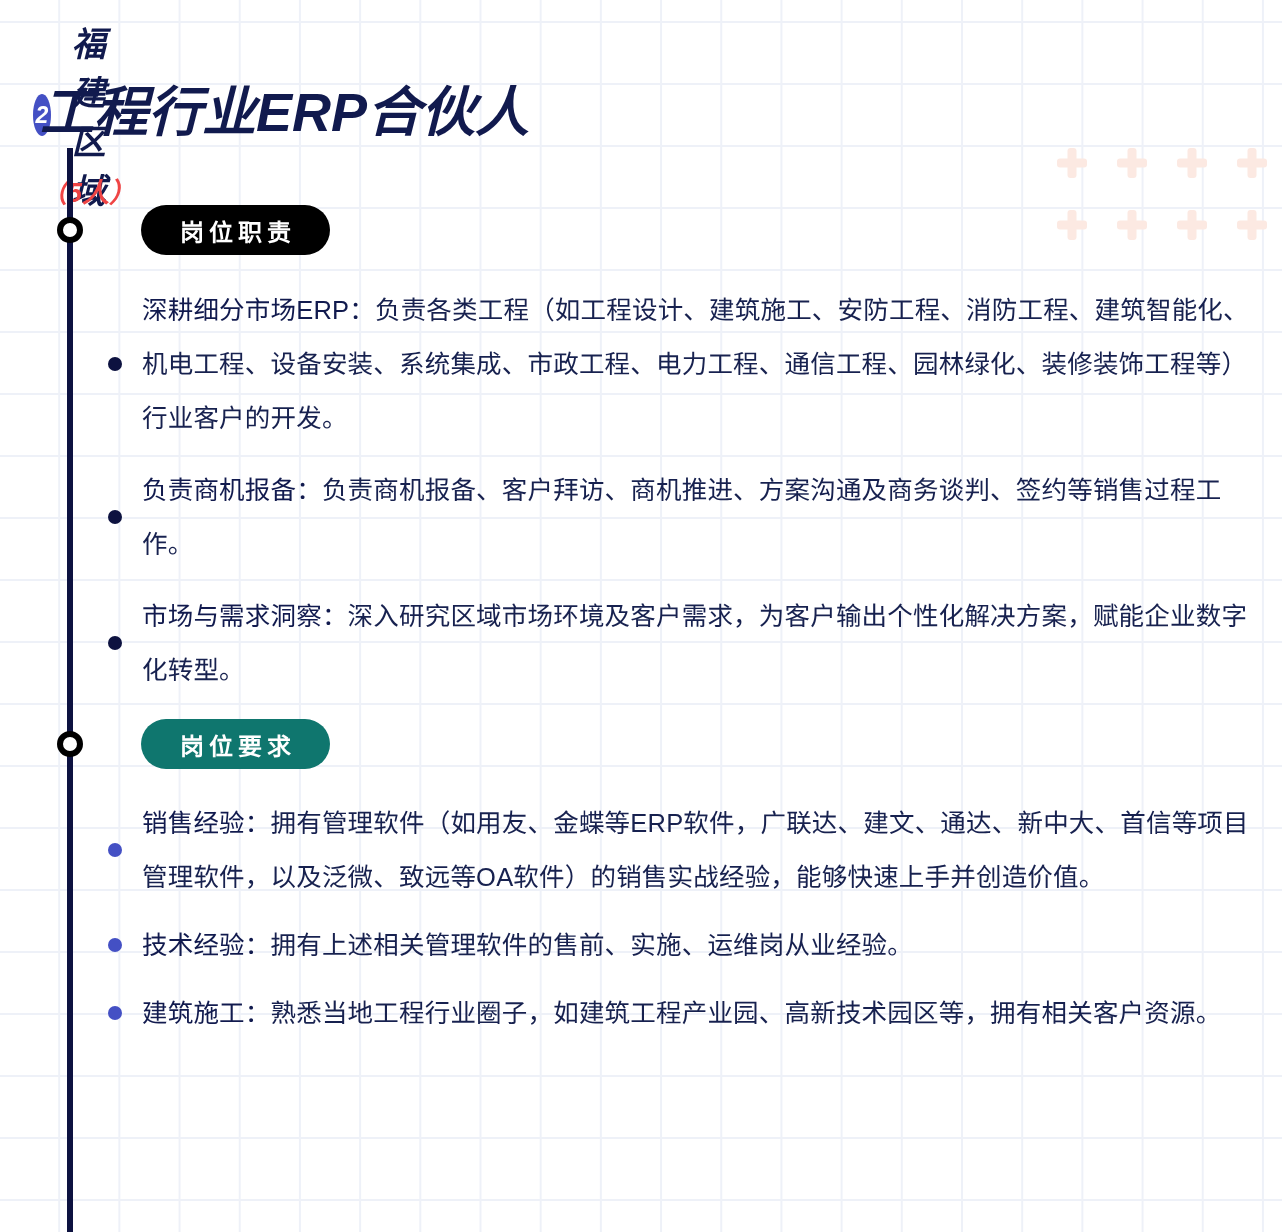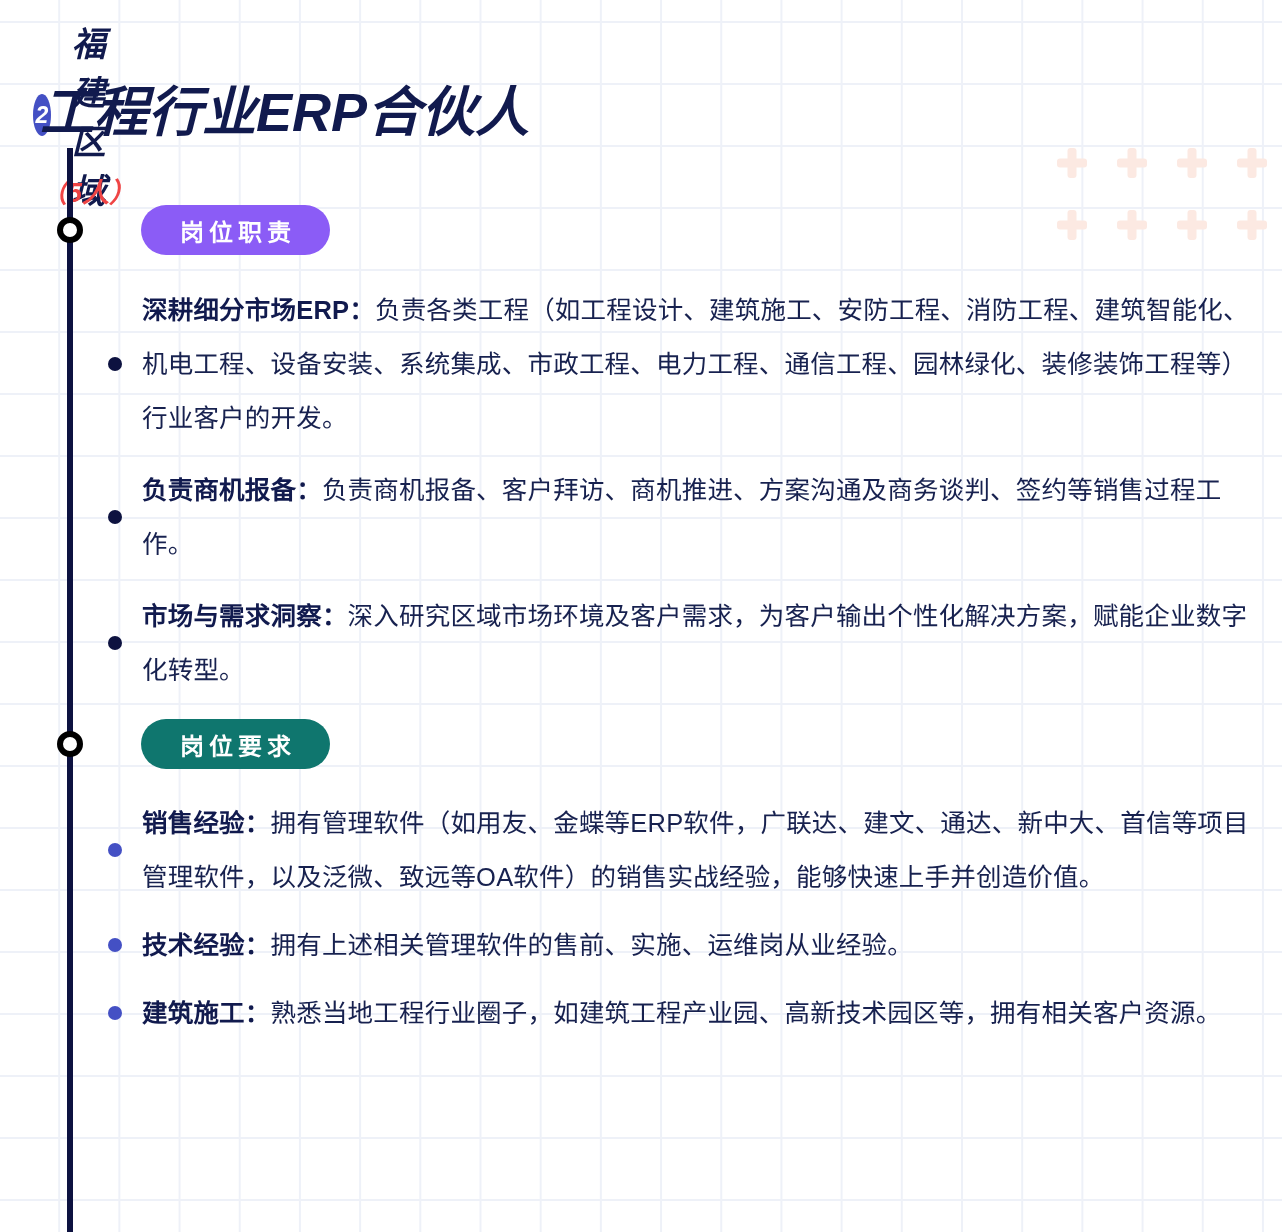--- a/index.html
+++ b/index.html
@@ -150,21 +150,21 @@
     display: flex;
     align-items: center;
     justify-content: center;
     color: #ffffff;
     font-size: 24px;
     font-weight: 700;
     letter-spacing: 5px;
     text-indent: 5px;
     z-index: 3;
   }
-  .pill-duties { top: 205px; left: 141px; background: #8b5cf6; }
+  .pill-duties { top: 205px; left: 141px; background: #000000; }
   .pill-reqs   { top: 719px; left: 141px; background: #0f766e; }
 
   
   .list {
     position: absolute;
     left: 108px;
     width: 1160px;
     z-index: 3;
   }
   .list-duties { top: 283px; }
@@ -185,21 +185,21 @@
   .bullet-blue { background: #4450c4; }
 
   .item-text {
     flex: 1 1 auto;
     font-size: 25.5px;
     line-height: 54px;
     color: #17214f;
     letter-spacing: 0.2px;
   }
   .item-text .lead {
-    font-weight: 700;
+    font-weight: 400;
     color: #111a4e;
   }
 
   .list-reqs .item { margin-bottom: 14px; }
 </style>
 </head>
 <body>
 
 <div class="grid-bg"></div>
 

